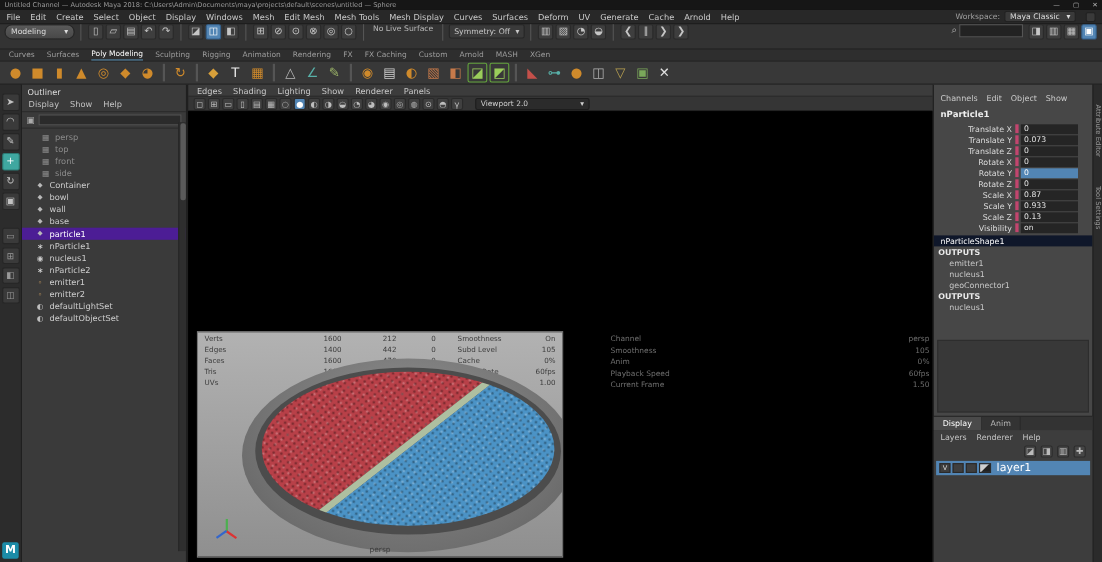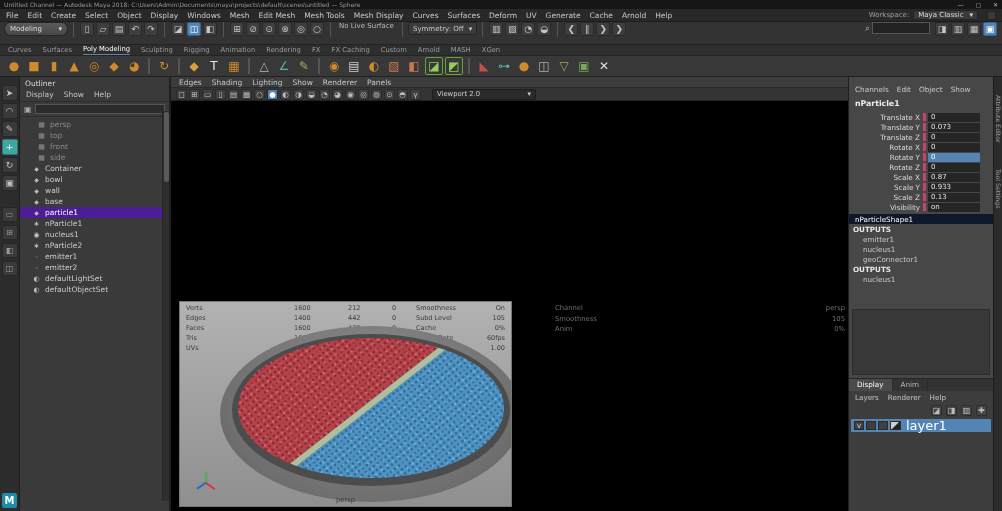--- a/index.html
+++ b/index.html
@@ -104,21 +104,21 @@
 .layeredit{position:absolute;left:0;right:0;top:301px;bottom:0;background:#3d3d3d;border-top:1px solid #262626}
 .le-tabs{display:flex;height:12px;background:#333}
 .le-tab{font-size:7.2px;color:#b5b5b5;padding:1px 8px;cursor:pointer;border-right:1px solid #2a2a2a}
 .le-tab.on{background:#4a4a4a;color:#fff}
 .le-menus{display:flex;gap:9px;font-size:7.2px;color:#c5c5c5;padding:2px 6px}
 .le-icons{display:flex;justify-content:flex-end;gap:4px;padding:1px 6px 2px}
 .le-ico{width:11px;height:11px;font-size:8px;color:#bbb;display:inline-flex;align-items:center;justify-content:center;background:#464646;border:1px solid #2c2c2c;border-radius:2px;cursor:pointer}
 .layer-row{height:13px;background:#5285b4;display:flex;align-items:center;gap:2px;padding:0 3px;margin:1px 2px;cursor:pointer}
 .lr-box{width:10px;height:9px;background:#3f3f3f;border:1px solid #2a2a2a;font-size:6px;color:#ddd;display:inline-flex;align-items:center;justify-content:center}
 .lr-swatch{width:11px;height:9px;background:linear-gradient(135deg,#cfcfcf 46%,#222 54%);border:1px solid #2a2a2a}
-.lr-name{font-size:13px;color:#fff;margin-left:3px}
+.lr-name{font-size:10px;color:#fff;margin-left:3px}
 .rightstrip{width:9px;background:#2b2b2b;border-left:1px solid #1c1c1c;display:flex;flex-direction:column;align-items:center;padding-top:18px;gap:26px}
 .vtab{writing-mode:vertical-rl;font-size:6.2px;color:#9a9a9a;cursor:pointer;white-space:nowrap}
 </style>
 </head>
 <body>
 
 <div class="titlebar">
   <span class="title">Untitled Channel — Autodesk Maya 2018: C:\Users\Admin\Documents\maya\projects\default\scenes\untitled — Sphere</span>
   <span class="winctl">
     <span>—</span>
@@ -624,20 +624,28 @@
             <span>persp</span>
           </div>
           <div class="hb-row">
             <span>Smoothness</span>
             <span>105</span>
           </div>
           <div class="hb-row">
             <span>Anim</span>
             <span>0%</span>
           </div>
+          <div class="hb-row">
+            <span>Playback Speed</span>
+            <span>60fps</span>
+          </div>
+          <div class="hb-row">
+            <span>Current Frame</span>
+            <span>1.50</span>
+          </div>
         </div>
       <div class="gray-panel">
         <div class="hudL">
 
             <div class="hl-row">
               <span class="c0">Verts</span>
               <span class="c1">1600</span>
               <span class="c2">212</span>
               <span class="c3">0</span>
             </div>

